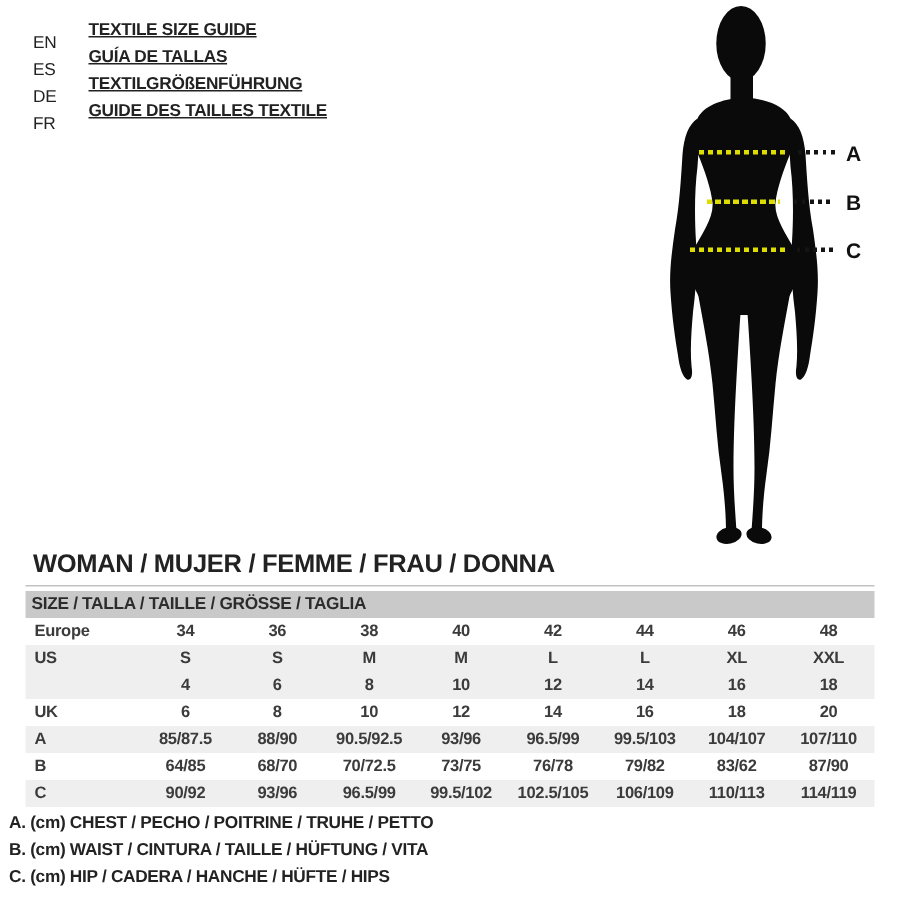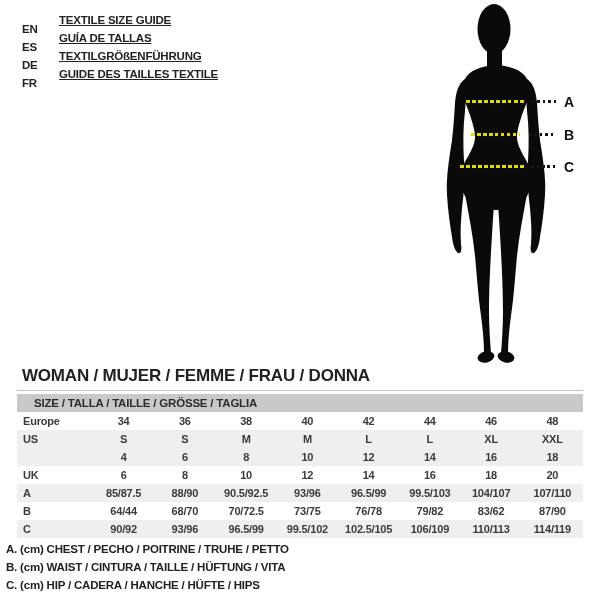--- a/index.html
+++ b/index.html
@@ -6,40 +6,40 @@
   body {
     width:600px; height:600px; position:relative; overflow:hidden;
     background:#ffffff;
     font-family:"Liberation Sans", sans-serif;
     color:#222;
   }
 
   
   .lang-block { position:absolute; left:22px; top:11px; }
   .lang-row { display:flex; height:18px; align-items:center; }
-  .lang-code { width:37px; font-size:11.5px; font-weight:bold; letter-spacing:-0.2px;margin-top:17px; }
+  .lang-code { width:37px; font-size:11.5px; font-weight:normal; letter-spacing:-0.2px;margin-top:17px; }
   .lang-label { font-size:11.5px; font-weight:bold; letter-spacing:-0.2px; white-space:nowrap;text-decoration:underline; }
 
   
   .figure-area { position:absolute; left:0; top:0; width:600px; height:380px; }
   .silhouette-svg { position:absolute; left:428px; top:2px; width:136px; height:366px; }
   .dots { position:absolute; }
   .dots.yellow { height:3px;
     background-image:repeating-linear-gradient(90deg, var(--accent-yellow) 0 3.5px, transparent 3.5px 6px); }
   .dots.dark { height:2.5px;
     background-image:repeating-linear-gradient(90deg, #141414 0 2.5px, transparent 2.5px 5.5px); }
   .marker-label { position:absolute; font-size:14px; font-weight:bold; color:#111; line-height:14px; }
 
   
   .woman-heading { position:absolute; left:22px; top:366px; font-size:17px; font-weight:bold; letter-spacing:-0.2px; }
 
   
   .size-table { position:absolute; left:17px; top:390px; width:566px; border-top:1px solid #c2c2c2; padding-top:3px; }
   .thead { height:18px; background:var(--header-gray); display:flex; align-items:center;
-           padding-left:17px; font-size:11.5px; font-weight:bold; letter-spacing:-0.2px; color:#2c2c2c; }
+           padding-left:4px; font-size:11.5px; font-weight:bold; letter-spacing:-0.2px; color:#2c2c2c; }
   .trow { display:grid; grid-template-columns:76px repeat(8, 1fr); height:18px; align-items:center;
           font-size:11px; font-weight:bold; letter-spacing:-0.2px; color:#3b3b3b; }
   .trow.shaded { background:var(--row-alt); }
   .tcell { text-align:center; white-space:nowrap; }
   .tcell.label { text-align:left; padding-left:6px; }
 
   
   .legend { position:absolute; left:6px; top:540px; }
   .legend-line { height:18px; display:flex; align-items:center; font-size:11.5px; font-weight:bold;
                  letter-spacing:-0.2px; white-space:nowrap; }
@@ -209,21 +209,21 @@
         <div class="tcell">88/90</div>
         <div class="tcell">90.5/92.5</div>
         <div class="tcell">93/96</div>
         <div class="tcell">96.5/99</div>
         <div class="tcell">99.5/103</div>
         <div class="tcell">104/107</div>
         <div class="tcell">107/110</div>
       </div>
       <div class="trow">
         <div class="tcell label">B</div>
-        <div class="tcell">64/44</div>
+        <div class="tcell">64/85</div>
         <div class="tcell">68/70</div>
         <div class="tcell">70/72.5</div>
         <div class="tcell">73/75</div>
         <div class="tcell">76/78</div>
         <div class="tcell">79/82</div>
         <div class="tcell">83/62</div>
         <div class="tcell">87/90</div>
       </div>
       <div class="trow shaded">
         <div class="tcell label">C</div>

